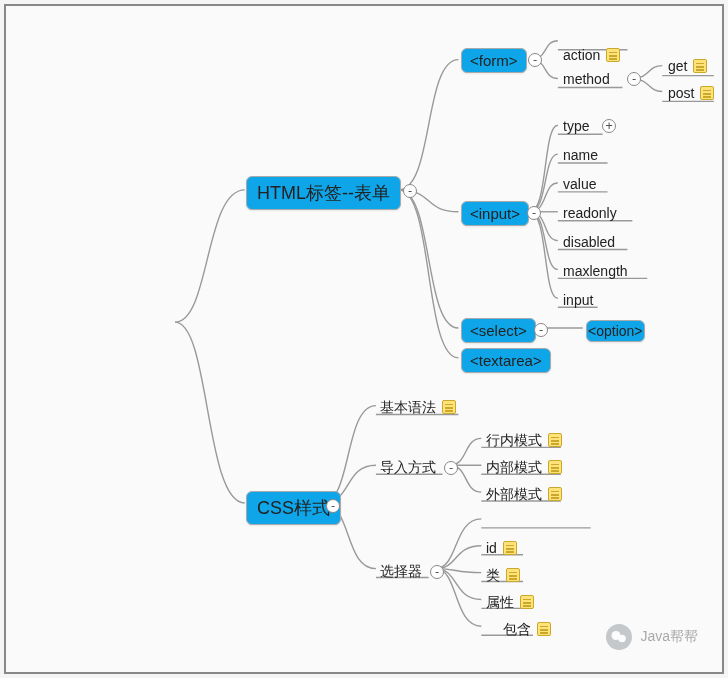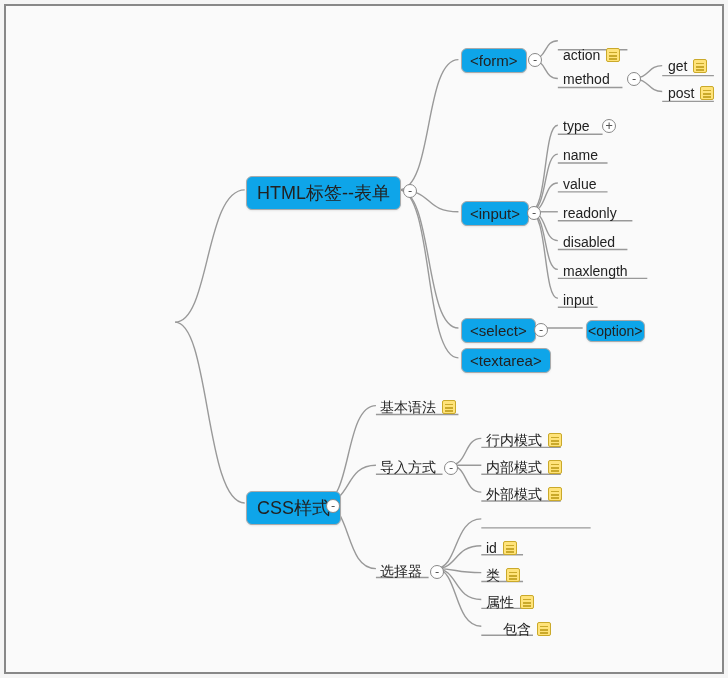--- a/index.html
+++ b/index.html
@@ -163,15 +163,24 @@
 <div class="node leaf" style="left:480px; top:452px;font-family:Liberation Mono, monospace;"><span>内部模式</span><span class="note-icon"></span></div>
 <div class="node leaf" style="left:480px; top:479px;"><span>外部模式</span><span class="note-icon"></span></div>
 
 <div class="node leaf" style="left:374px; top:556px;"><span>选择器</span></div>
 <span class="toggle" style="left:424px; top:559px;">-</span>
 <div class="node leaf" style="left:480px; top:533px;"><span>id</span><span class="note-icon"></span></div>
 <div class="node leaf" style="left:480px; top:560px;"><span>类</span><span class="note-icon"></span></div>
 <div class="node leaf" style="left:480px; top:587px;"><span>属性</span><span class="note-icon"></span></div>
 <div class="node leaf" style="left:480px; top:614px;margin-left:17px;"><span>包含</span><span class="note-icon"></span></div>
 
+<div class="watermark">
+  <span class="wm-icon">
+    <svg viewBox="0 0 24 24">
+            <circle cx="8" cy="10" r="6" fill="#fff"></circle>
+            <circle cx="16" cy="14" r="5" fill="#fff"></circle>
+          </svg>
+  </span>
+  <span class="wm-text">Java帮帮</span>
+</div>
 
 </div>
 </div>
 
 </body></html>

